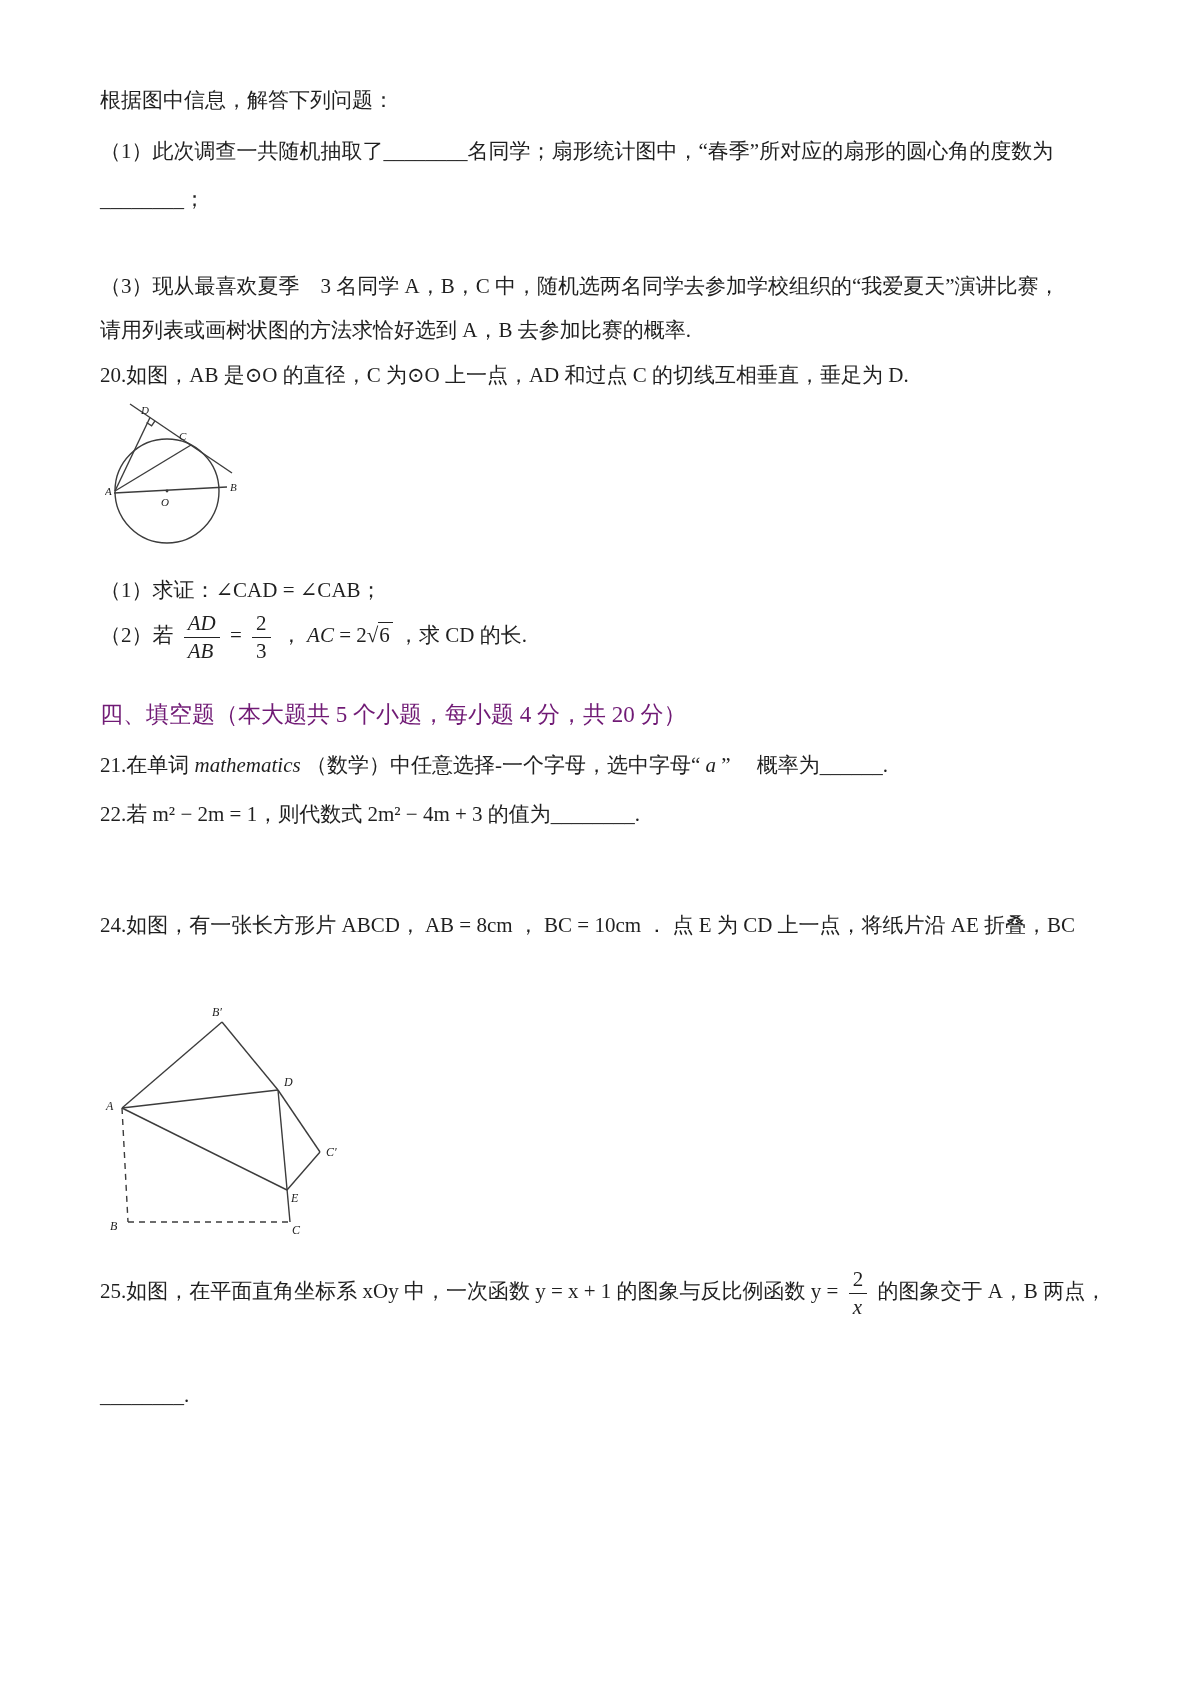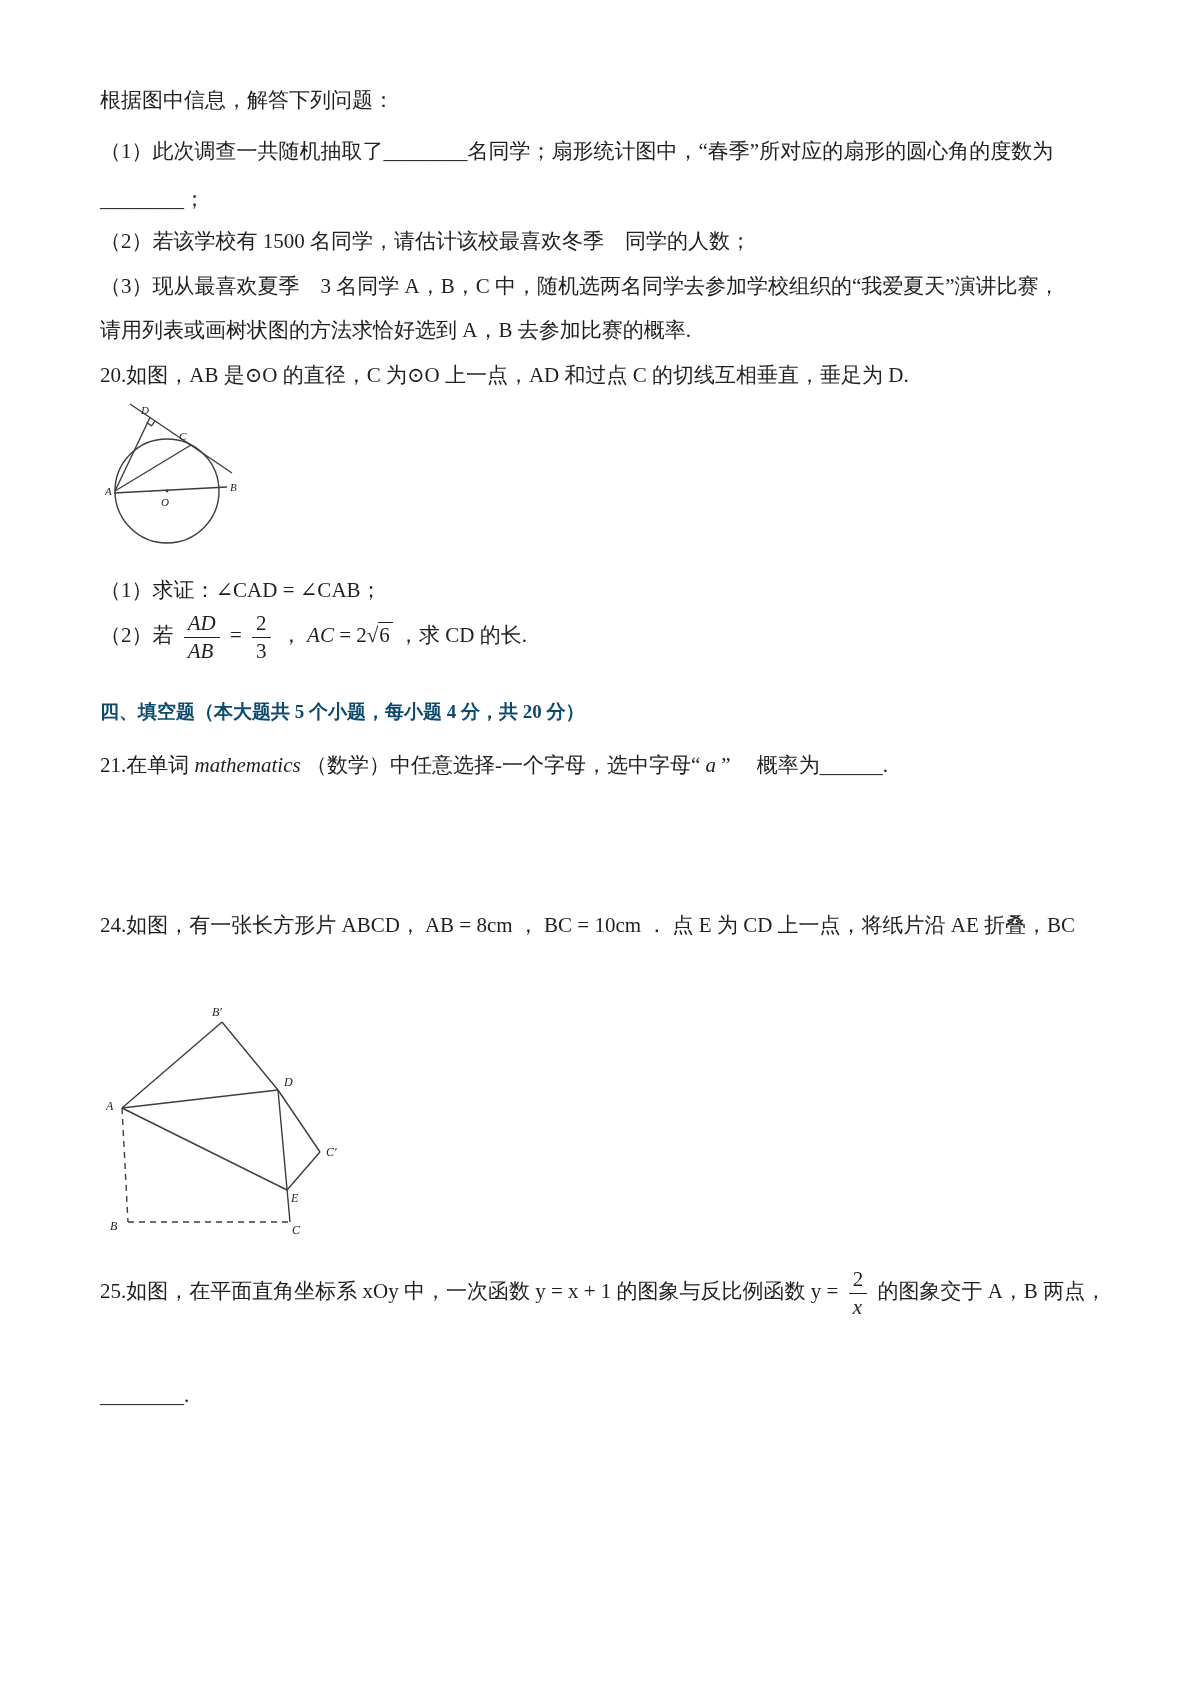--- a/index.html
+++ b/index.html
@@ -13,23 +13,23 @@
     font-size:21px;
     overflow:hidden;
   }
   .line{
     position:absolute;
     left:100px;
     white-space:nowrap;
     line-height:1.35;
   }
   .section-header{
-    font-weight:bold;
-    font-size:19px;
-    color:#0c4a6e;
+    font-weight:normal;
+    font-size:23px;
+    color:#701a75;
   }
   .it{font-style:italic;}
   .frac{
     display:inline-block;
     vertical-align:middle;
     text-align:left;
     margin:0 5px;
     line-height:1.1;
   }
   .frac .num{
@@ -58,21 +58,20 @@
 </style>
 </head>
 <body>
 
 <div class="page">
 
   <div class="line" style="top:86px">根据图中信息，解答下列问题：</div>
 
   <div class="line" style="top:137px">（1）此次调查一共随机抽取了________名同学；扇形统计图中，“春季”所对应的扇形的圆心角的度数为</div>
   <div class="line" style="top:185px">________；</div>
-  <div class="line" style="top:227px">（2）若该学校有 1500 名同学，请估计该校最喜欢冬季　同学的人数；</div>
   <div class="line" style="top:272px">（3）现从最喜欢夏季　3 名同学 A，B，C 中，随机选两名同学去参加学校组织的“我爱夏天”演讲比赛，</div>
   <div class="line" style="top:316px">请用列表或画树状图的方法求恰好选到 A，B 去参加比赛的概率.</div>
 
   <div class="line" style="top:361px">20.如图，AB 是⊙O 的直径，C 为⊙O 上一点，AD 和过点 C 的切线互相垂直，垂足为 D.</div>
 
   <div class="fig" style="left:105px;top:403px">
     <svg width="150" height="150" viewBox="0 0 150 150">
       <circle class="stroke" cx="62" cy="88" r="52"></circle>
       <line class="stroke" x1="25" y1="1" x2="127" y2="70"></line>
       <line class="stroke" x1="10" y1="88" x2="45" y2="14.5"></line>
@@ -99,20 +98,21 @@
     <span class="it">AC</span><span> = 2</span><span class="sqrt"><span>√</span><span class="radicand">6</span></span>
     <span>，求 CD 的长.</span>
   </div>
 
   <div class="line section-header" style="top:699px">四、填空题（本大题共 5 个小题，每小题 4 分，共 20 分）</div>
 
   <div class="line" style="top:751px">
     <span>21.在单词 </span><span class="it">mathematics</span><span> （数学）中任意选择-一个字母，选中字母“ </span><span class="it">a</span><span> ”　 概率为______.</span>
   </div>
 
+  <div class="line" style="top:800px">22.若 m² − 2m = 1，则代数式 2m² − 4m + 3 的值为________.</div>
 
   <div class="line" style="top:911px">24.如图，有一张长方形片 ABCD， AB = 8cm ， BC = 10cm ． 点 E 为 CD 上一点，将纸片沿 AE 折叠，BC</div>
 
   <div class="fig" style="left:100px;top:1000px">
     <svg width="270" height="245" viewBox="0 0 270 245">
       <line class="stroke" x1="22" y1="108" x2="178" y2="90"></line>
       <line class="stroke" x1="178" y1="90" x2="190" y2="222"></line>
       <line class="stroke dashed" x1="22" y1="108" x2="28" y2="222"></line>
       <line class="stroke dashed" x1="28" y1="222" x2="190" y2="222"></line>
       <line class="stroke" x1="22" y1="108" x2="122" y2="22"></line>

